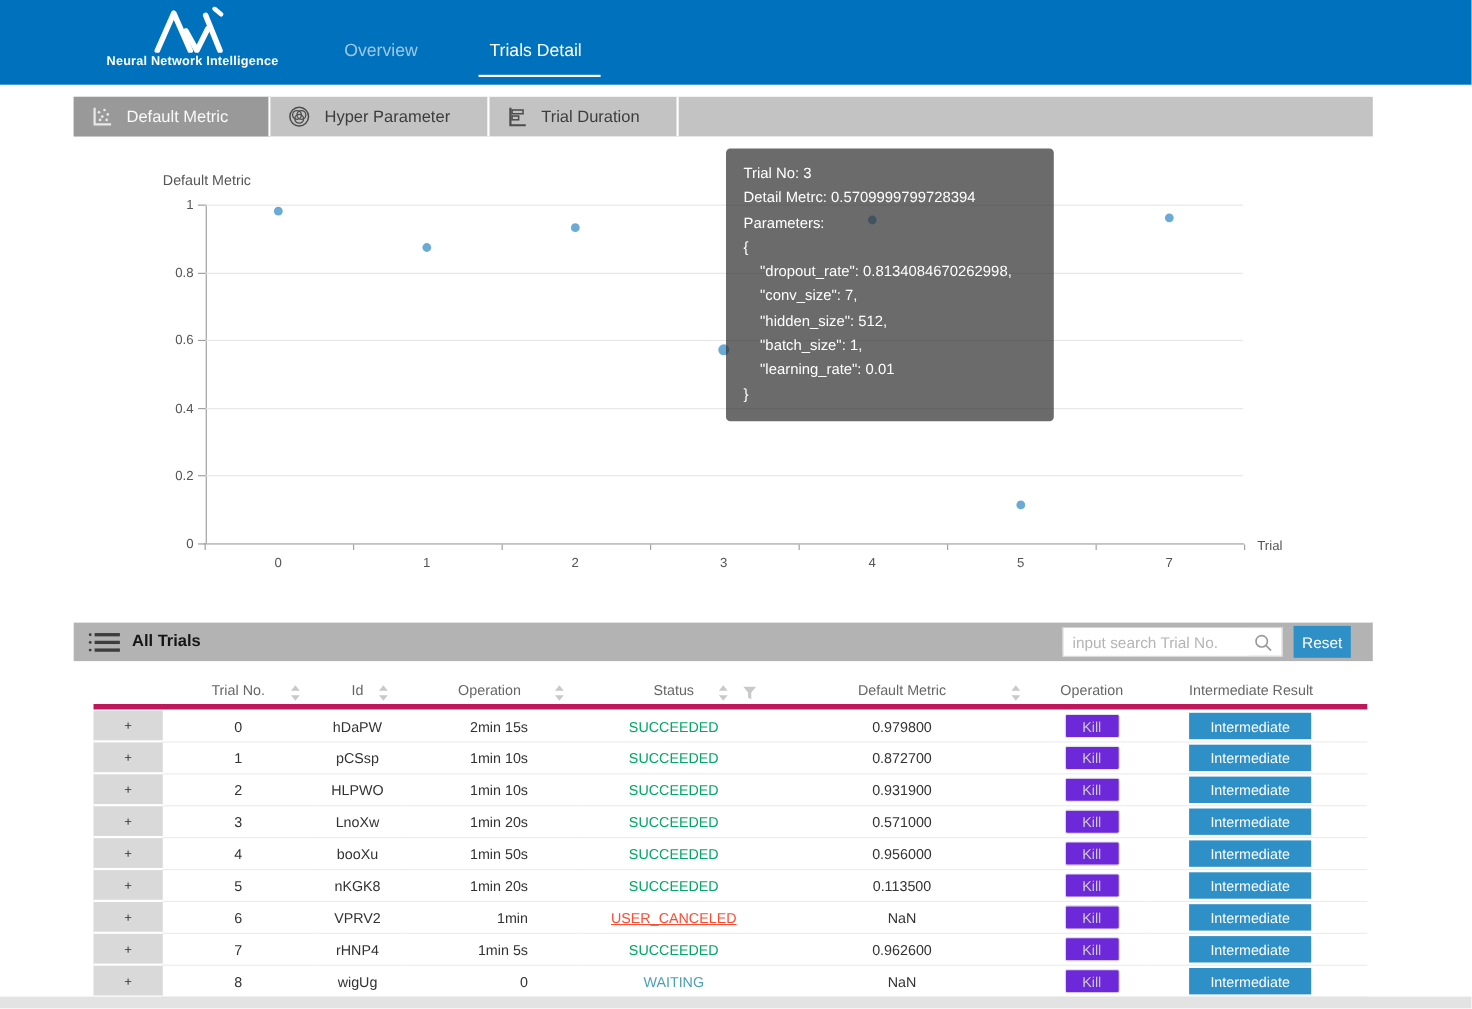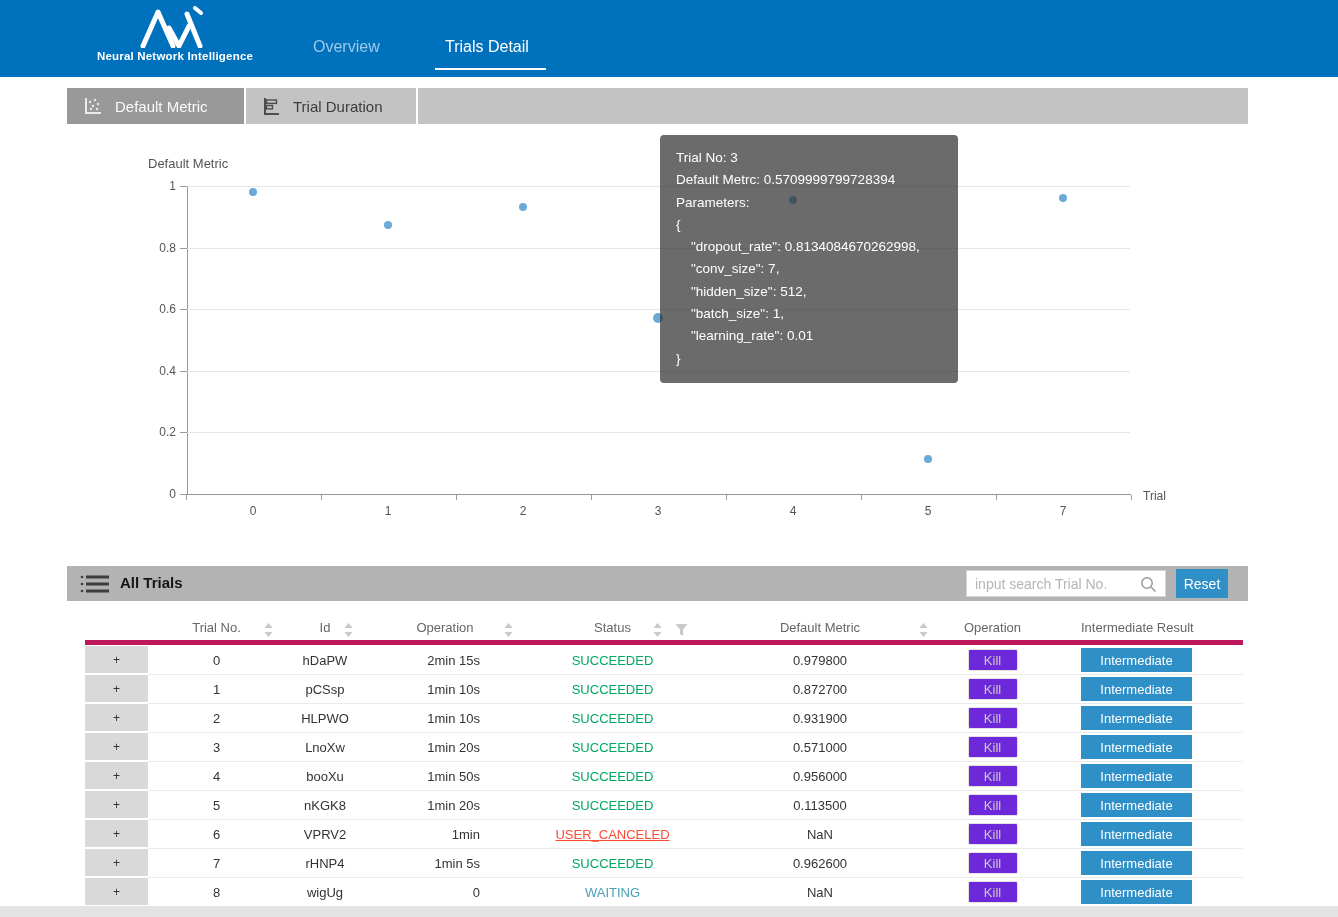--- a/index.html
+++ b/index.html
@@ -106,20 +106,29 @@
       <svg width="19" height="19" viewBox="0 0 19 19">
         <path d="M3 1 V16 H18" stroke="#e9e9e9" stroke-width="2" fill="none"></path>
         <circle cx="7" cy="5" r="1.2" fill="#e9e9e9"></circle>
           <circle cx="12" cy="3" r="1.2" fill="#e9e9e9"></circle>
         <circle cx="10" cy="9" r="1.2" fill="#e9e9e9"></circle>
           <circle cx="15" cy="7" r="1.2" fill="#e9e9e9"></circle>
         <circle cx="8" cy="12" r="1.2" fill="#e9e9e9"></circle>
           <circle cx="14" cy="12" r="1.2" fill="#e9e9e9"></circle>
       </svg>
       <span>Default Metric</span>
+    </div>
+    <div class="tab tab-hyper">
+      <svg width="20" height="20" viewBox="0 0 20 20">
+        <circle cx="10" cy="10" r="8.5" stroke="#4d4d4d" stroke-width="1.4" fill="none"></circle>
+        <circle cx="8" cy="8.5" r="4" stroke="#4d4d4d" stroke-width="1.2" fill="none"></circle>
+        <circle cx="12" cy="8.5" r="4" stroke="#4d4d4d" stroke-width="1.2" fill="none"></circle>
+        <circle cx="10" cy="12" r="4" stroke="#4d4d4d" stroke-width="1.2" fill="none"></circle>
+      </svg>
+      <span>Hyper Parameter</span>
     </div>
     <div class="tab tab-duration">
       <svg width="18" height="18" viewBox="0 0 18 18">
         <path d="M3 1 V17 H17" stroke="#4d4d4d" stroke-width="2" fill="none"></path>
         <rect x="4.5" y="3" width="10" height="3.4" fill="none" stroke="#4d4d4d" stroke-width="1.4"></rect>
         <rect x="4.5" y="8.5" width="6" height="3.4" fill="none" stroke="#4d4d4d" stroke-width="1.4"></rect>
       </svg>
       <span>Trial Duration</span>
     </div>
   </div>
@@ -163,21 +172,21 @@
       <div class="xlabel" style="left: 1043px;">7</div>
       <div class="dot" style="left: 249px; top: 188.222px;"></div>
       <div class="dot" style="left: 384px; top: 221.208px;"></div>
       <div class="dot" style="left: 519px; top: 202.975px;"></div>
       <div class="dot hovered" style="left: 653px; top: 313.132px;"></div>
       <div class="dot" style="left: 789px; top: 195.552px;"></div>
       <div class="dot" style="left: 924px; top: 455.042px;"></div>
       <div class="dot" style="left: 1059px; top: 193.519px;"></div>
     </div>
 
-  <div class="tooltip" id="tooltip"><div>Trial No: 3</div><div>Default Metrc: 0.5709999799728394</div><div>Parameters:</div><div>{</div><div>    "dropout_rate": 0.8134084670262998,</div><div>    "conv_size": 7,</div><div>    "hidden_size": 512,</div><div>    "batch_size": 1,</div><div>    "learning_rate": 0.01</div><div>}</div></div>
+  <div class="tooltip" id="tooltip"><div>Trial No: 3</div><div>Detail Metrc: 0.5709999799728394</div><div>Parameters:</div><div>{</div><div>    "dropout_rate": 0.8134084670262998,</div><div>    "conv_size": 7,</div><div>    "hidden_size": 512,</div><div>    "batch_size": 1,</div><div>    "learning_rate": 0.01</div><div>}</div></div>
 
   <div class="trials-bar">
     <svg class="list-icon" width="30" height="20" viewBox="0 0 30 20">
       <circle cx="2" cy="3" r="1.3" fill="#3d3d3d"></circle>
         <circle cx="2" cy="10" r="1.3" fill="#3d3d3d"></circle>
         <circle cx="2" cy="17" r="1.3" fill="#3d3d3d"></circle>
       <rect x="6" y="1.5" width="23" height="3" fill="#3d3d3d"></rect>
       <rect x="6" y="8.5" width="23" height="3" fill="#3d3d3d"></rect>
       <rect x="6" y="15.5" width="23" height="3" fill="#3d3d3d"></rect>
     </svg>

